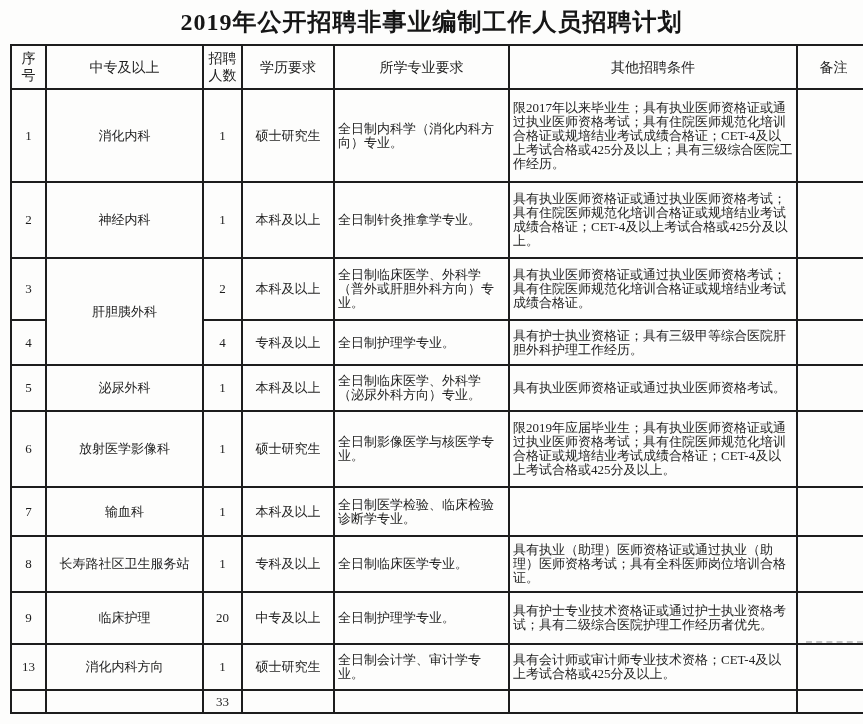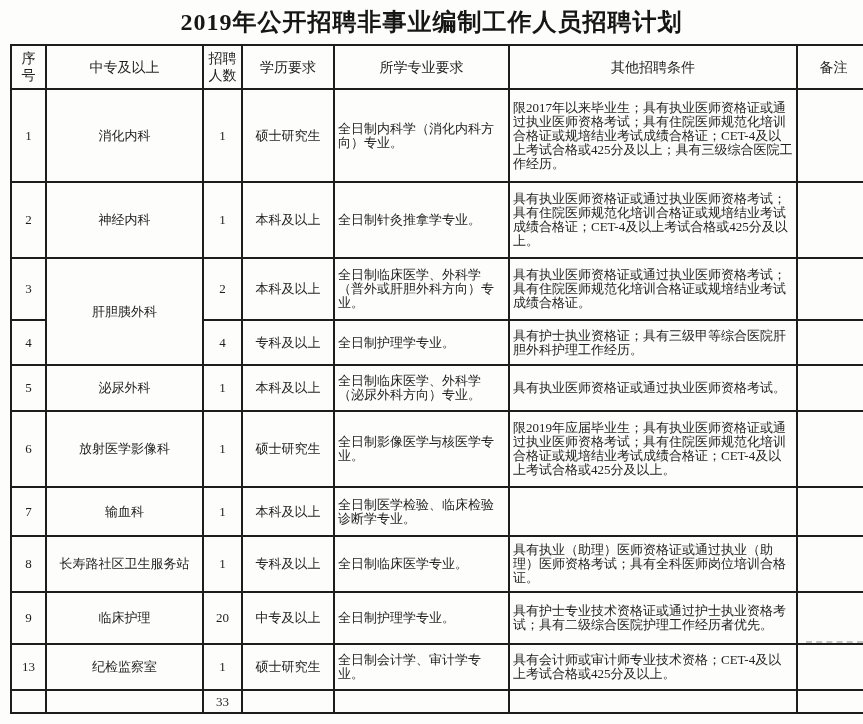--- a/index.html
+++ b/index.html
@@ -153,21 +153,21 @@
         <td class="c-center num">9</td>
         <td class="c-center">临床护理</td>
         <td class="c-center num">20</td>
         <td class="c-center">中专及以上</td>
         <td class="c-left">全日制护理学专业。</td>
         <td class="c-left">具有护士专业技术资格证或通过护士执业资格考试；具有二级综合医院护理工作经历者优先。</td>
         <td></td>
       </tr>
       <tr style="height:46px">
         <td class="c-center num">13</td>
-        <td class="c-center">纪检监察室</td>
+        <td class="c-center">消化内科方向</td>
         <td class="c-center num">1</td>
         <td class="c-center">硕士研究生</td>
         <td class="c-left">全日制会计学、审计学专业。</td>
         <td class="c-left">具有会计师或审计师专业技术资格；CET-4及以上考试合格或425分及以上。</td>
         <td></td>
       </tr>
       <tr style="height:23px">
         <td></td>
         <td></td>
         <td class="c-center num">33</td>

